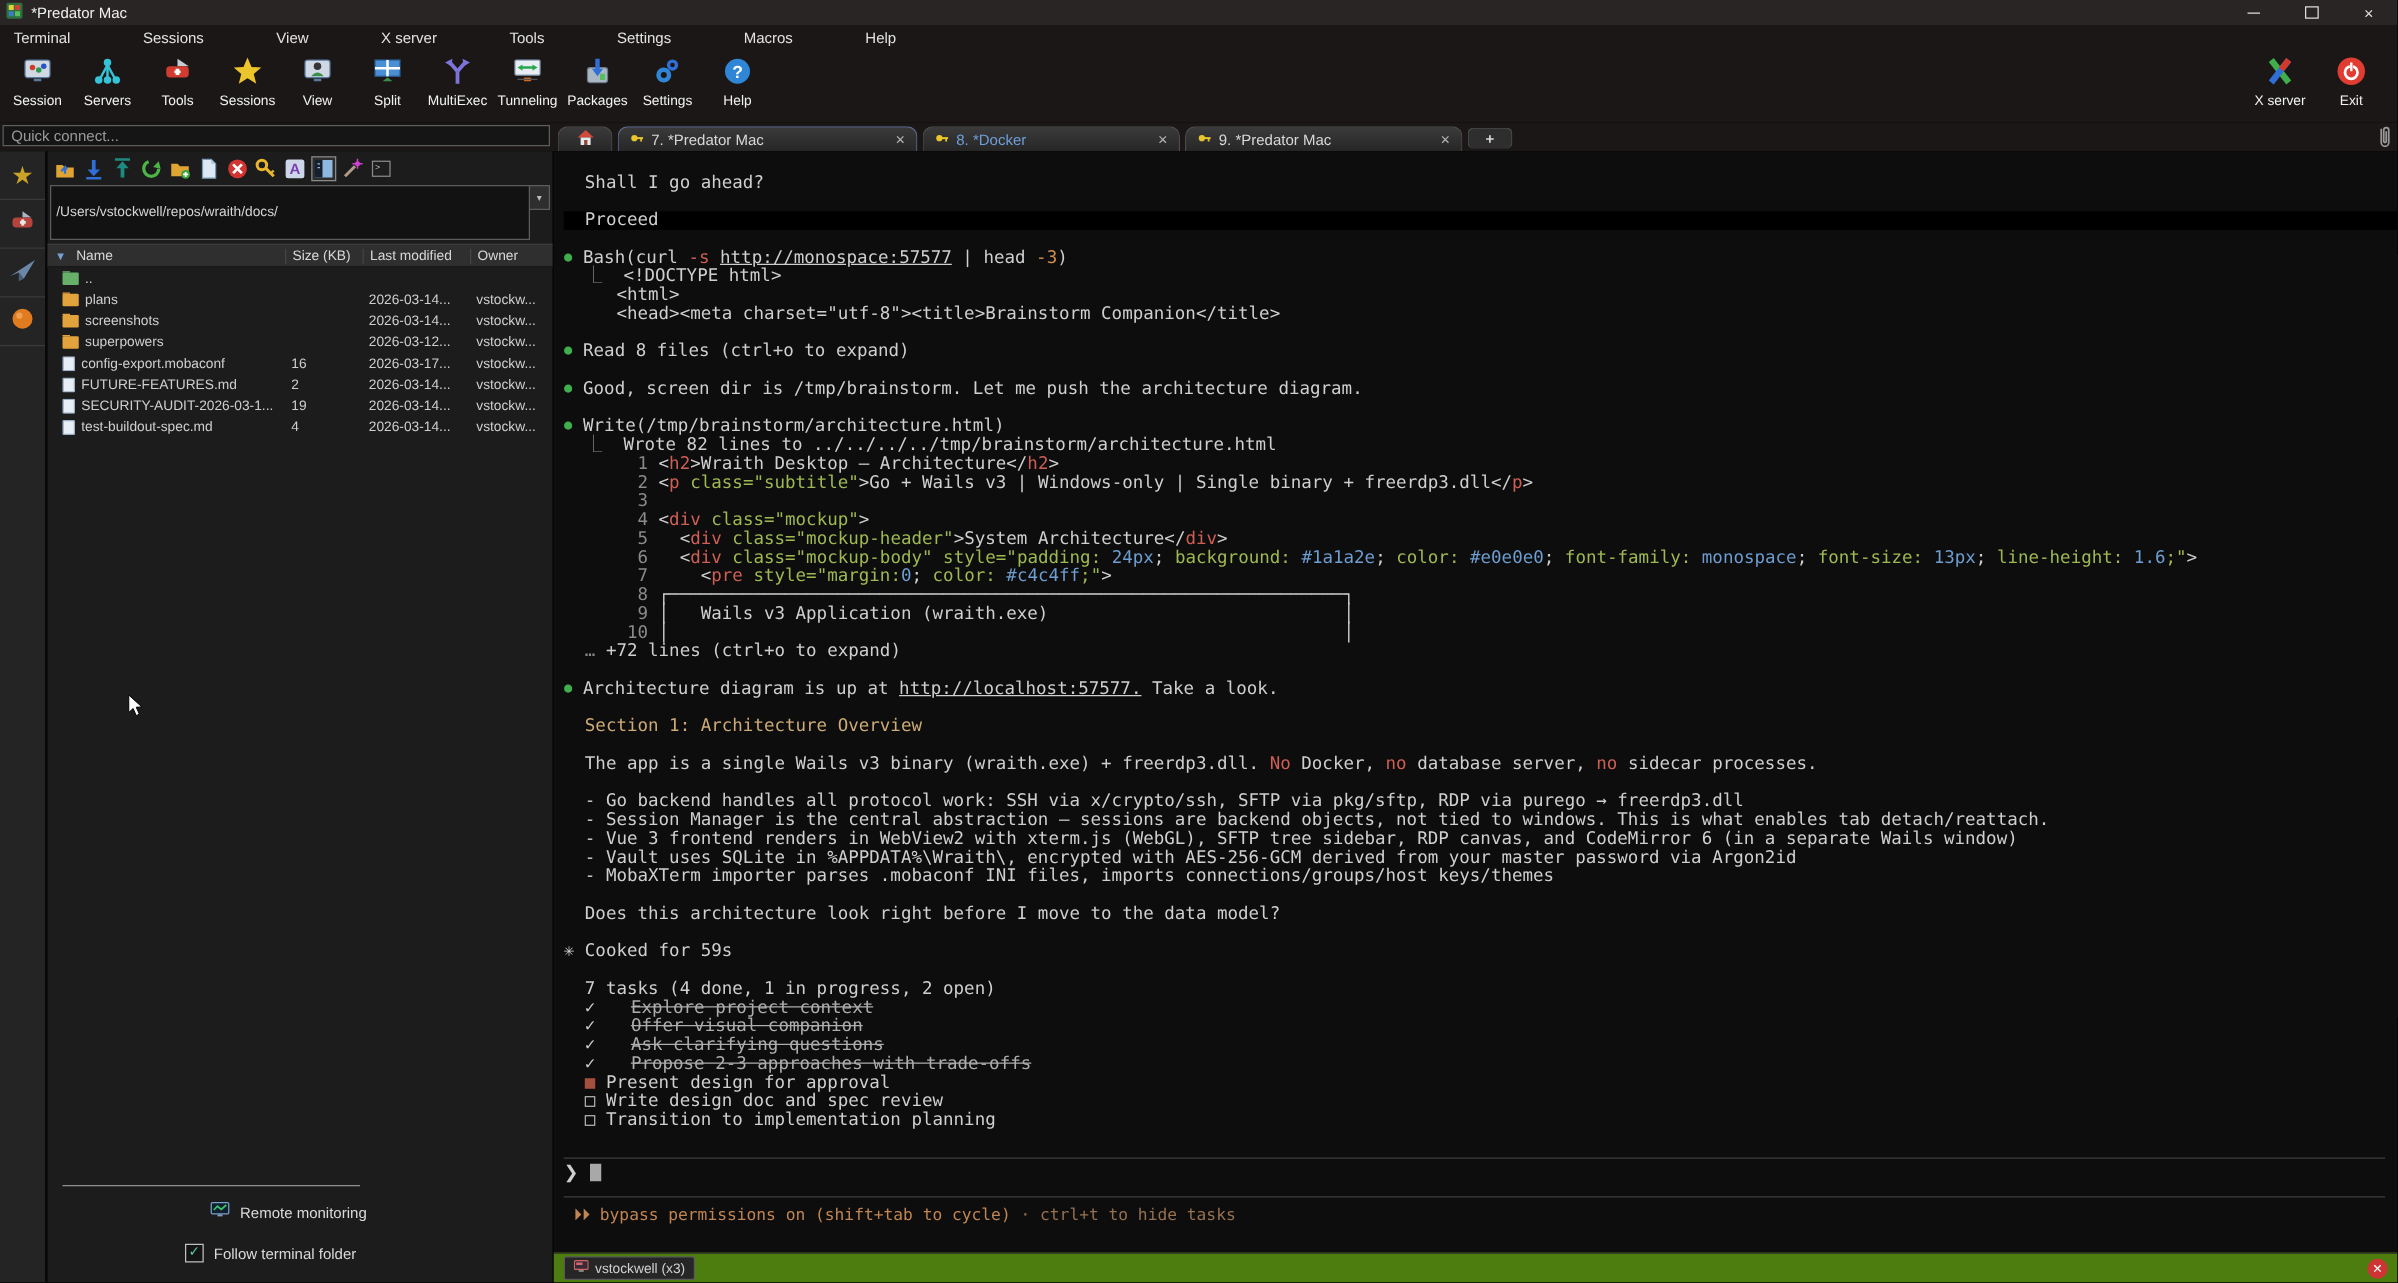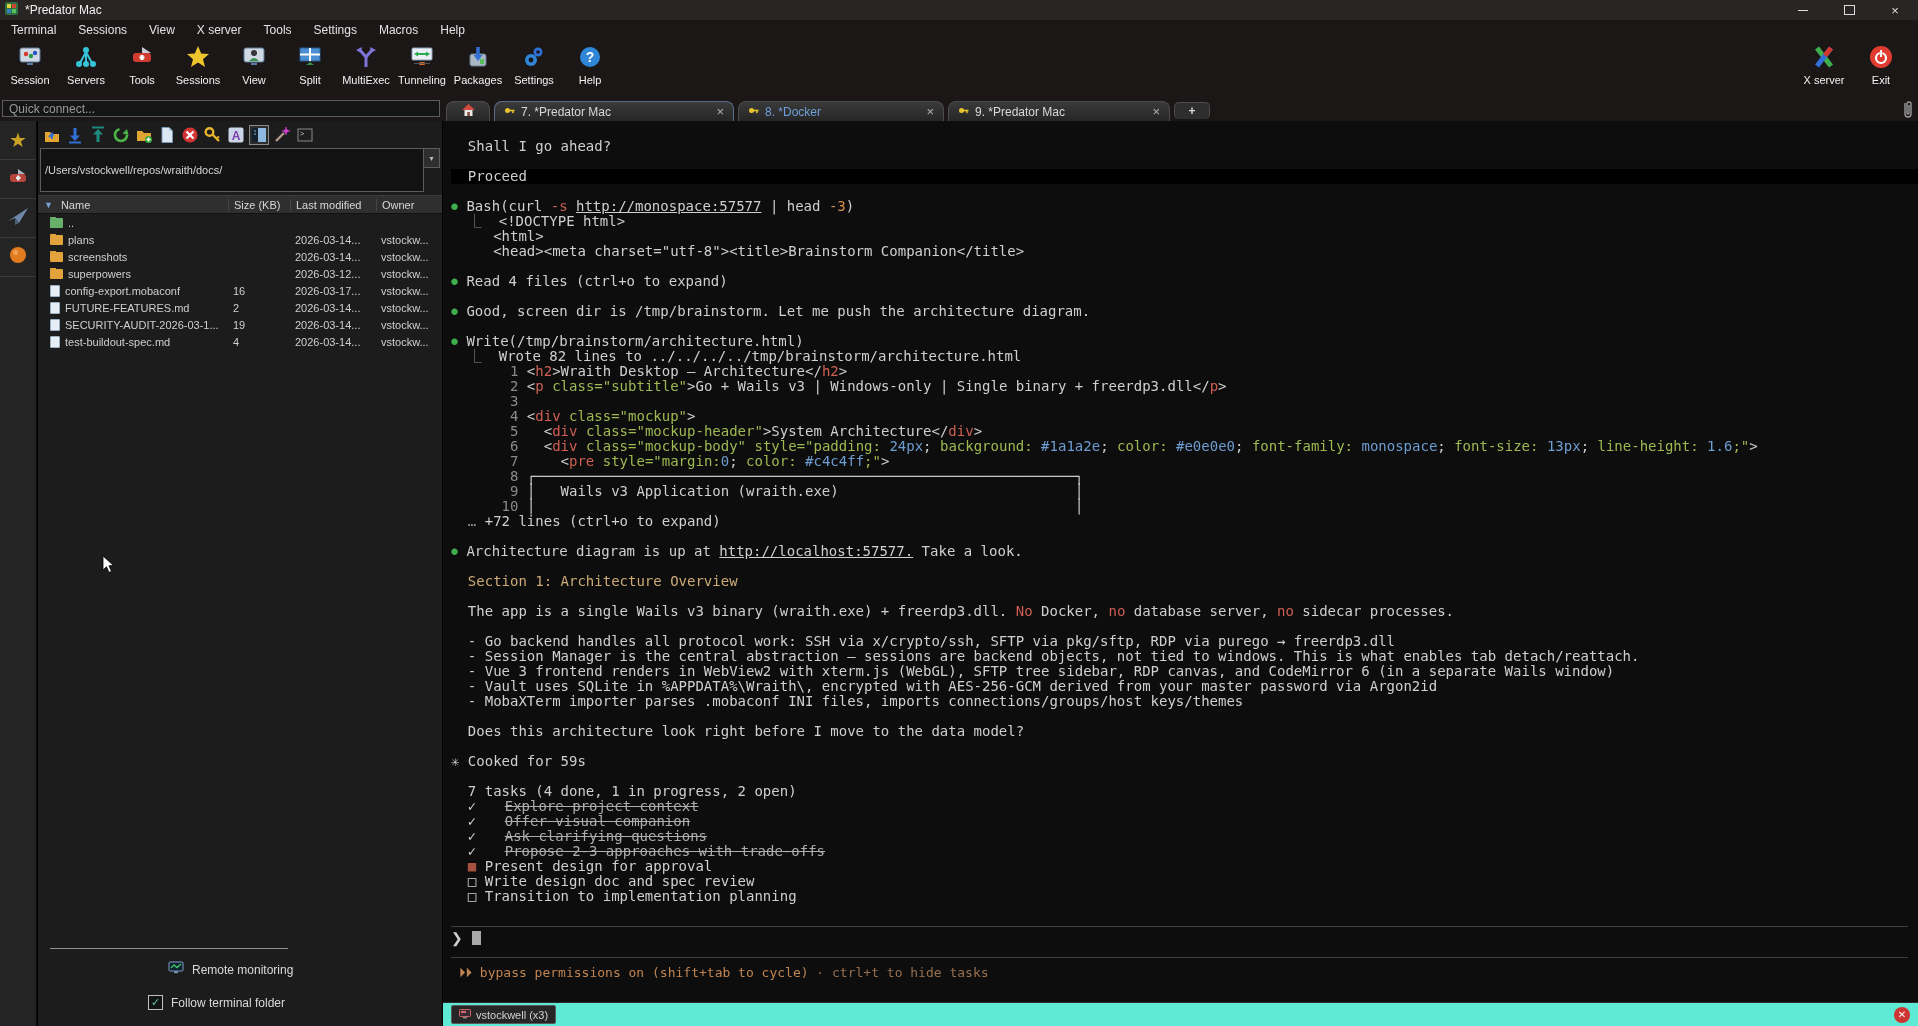--- a/index.html
+++ b/index.html
@@ -4,21 +4,21 @@
 <style>
   html,body{margin:0;padding:0;background:#000;}
   body{width:1918px;height:1026px;position:relative;overflow:hidden;font-family:"Liberation Sans",sans-serif;}
   
   .titlebar{position:absolute;left:0;top:0;width:1918px;height:20px;background:#2a2525;display:flex;align-items:center;gap:6px;padding-left:5px;box-sizing:border-box;font-size:12px;color:#f0f0f0;}
   .win-controls{margin-left:auto;display:flex;}
   .win-btn{width:46px;height:20px;display:flex;align-items:center;justify-content:center;color:#ddd;font-size:13px;}
   .max-glyph{width:9px;height:8px;border:1px solid #ddd;box-shadow:2px -2px 0 -1px #2a2525,3px -3px 0 -2px #ddd;}
   .min-glyph{width:10px;border-top:1px solid #ddd;}
   
-  .menubar{position:absolute;left:0;top:20px;width:1918px;height:20px;background:#1b1717;display:flex;align-items:center;font-size:12px;color:#e2e2e2;}
+  .menubar{position:absolute;left:0;top:20px;width:1918px;height:20px;background:#1b1717;display:flex;align-items:center;font-size:12px;color:#e2e2e2;gap:36px;}
   .menu-item{padding:0 11px;}
   
   .toolbar{position:absolute;left:0;top:40px;width:1918px;height:58px;background:#1b1717;display:flex;align-items:flex-start;padding-left:2px;box-sizing:border-box;}
   .tb-item{width:56px;display:flex;flex-direction:column;align-items:center;padding-top:4px;gap:2px;font-size:11px;color:#f2f2f2;}
   .tb-right{margin-left:auto;display:flex;padding-right:12px;}
   
   .connectrow{position:absolute;left:0;top:98px;width:1918px;height:23px;background:#1b1717;}
   .qc-input{position:absolute;left:2px;top:2px;width:424px;height:15px;background:#151515;border:1px solid #5c5c5c;color:#cfcfcf;font-size:12px;padding:0 6px;font-family:"Liberation Sans",sans-serif;}
   .qc-input::placeholder{color:#9a9a9a;}
   .tabstrip{position:absolute;left:446px;top:1px;height:22px;display:flex;align-items:flex-end;gap:4px;}
@@ -71,21 +71,21 @@
   .c-gr{color:#9fb952;} .c-bl{color:#6d9dd1;} .c-o{color:#d2904f;}
   .c-u{text-decoration:underline;}
   .c-t{color:#cdab77;}  .c-st{color:#adadad;text-decoration:line-through;margin-left:20px;}
   .c-sq{color:#a5503f;} .c-by{color:#c08552;} .c-byd{color:#96704f;}
   .trule{position:absolute;left:8px;right:10px;border-top:1px solid #3f3f3f;}
   #rule1{top:805px;} #rule2{top:836px;}
   .tprompt{position:absolute;left:8px;top:809px;height:16px;display:flex;align-items:center;font-family:"DejaVu Sans","DejaVu Sans Mono",monospace;}
   .tcursor{display:inline-block;width:9px;height:14px;background:#a8a8a8;margin-left:9px;}
   .tbypass{position:absolute;left:16px;top:844px;white-space:pre;font-size:13px;}
   
-  .bottombar{position:absolute;left:443px;top:1002px;width:1475px;height:24px;background:#5eead4;border-top:1px solid #2e2a2a;display:flex;align-items:center;box-sizing:border-box;}
+  .bottombar{position:absolute;left:443px;top:1002px;width:1475px;height:24px;background:#4d7c0f;border-top:1px solid #2e2a2a;display:flex;align-items:center;box-sizing:border-box;}
   .bb-tab{margin-left:8px;height:17px;border:1px solid #5a5a5a;background:#262626;border-radius:2px;display:flex;align-items:center;gap:5px;padding:0 7px;font-size:11px;color:#d0d0d0;}
   .bb-close{margin-left:auto;margin-right:8px;width:16px;height:16px;border-radius:50%;background:#cf3434;color:#fff;font-size:10px;display:flex;align-items:center;justify-content:center;}
 </style>
 </head>
 <body>
 
 <div class="titlebar">
   <span>
     <svg width="14" height="14">
         <rect x="0" y="0" width="13" height="13" rx="2" fill="#2f6f3f"></rect>
@@ -517,21 +517,21 @@
   <div class="tout" id="terminal-output">
       <div class="tline"><span>  Shall I go ahead?</span></div>
       <div class="tline"> </div>
       <div class="tline selbar"><span>  Proceed</span></div>
       <div class="tline"> </div>
       <div class="tline"><span class="c-g">⏺</span><span> Bash(curl </span><span class="c-r">-s</span><span> </span><span class="c-u">http://monospace:57577</span><span> | head </span><span class="c-o">-3</span><span>)</span></div>
       <div class="tline"><span>  </span><span class="c-d">⎿</span><span>  &lt;!DOCTYPE html&gt;</span></div>
       <div class="tline"><span>     &lt;html&gt;</span></div>
       <div class="tline"><span>     &lt;head&gt;&lt;meta charset="utf-8"&gt;&lt;title&gt;Brainstorm Companion&lt;/title&gt;</span></div>
       <div class="tline"> </div>
-      <div class="tline"><span class="c-g">⏺</span><span> Read 4 files (ctrl+o to expand)</span></div>
+      <div class="tline"><span class="c-g">⏺</span><span> Read 8 files (ctrl+o to expand)</span></div>
       <div class="tline"> </div>
       <div class="tline"><span class="c-g">⏺</span><span> Good, screen dir is /tmp/brainstorm. Let me push the architecture diagram.</span></div>
       <div class="tline"> </div>
       <div class="tline"><span class="c-g">⏺</span><span> Write(/tmp/brainstorm/architecture.html)</span></div>
       <div class="tline"><span>  </span><span class="c-d">⎿</span><span>  Wrote 82 lines to ../../../../tmp/brainstorm/architecture.html</span></div>
       <div class="tline"><span class="c-d">       1 </span><span>&lt;</span><span class="c-r">h2</span><span>&gt;Wraith Desktop — Architecture&lt;/</span><span class="c-r">h2</span><span>&gt;</span></div>
       <div class="tline"><span class="c-d">       2 </span><span>&lt;</span><span class="c-r">p</span><span> </span><span class="c-gr">class="subtitle"</span><span>&gt;Go + Wails v3 | Windows-only | Single binary + freerdp3.dll&lt;/</span><span class="c-r">p</span><span>&gt;</span></div>
       <div class="tline"><span class="c-d">       3</span></div>
       <div class="tline"><span class="c-d">       4 </span><span>&lt;</span><span class="c-r">div</span><span> </span><span class="c-gr">class="mockup"</span><span>&gt;</span></div>
       <div class="tline"><span class="c-d">       5 </span><span>  &lt;</span><span class="c-r">div</span><span> </span><span class="c-gr">class="mockup-header"</span><span>&gt;System Architecture&lt;/</span><span class="c-r">div</span><span>&gt;</span></div>

